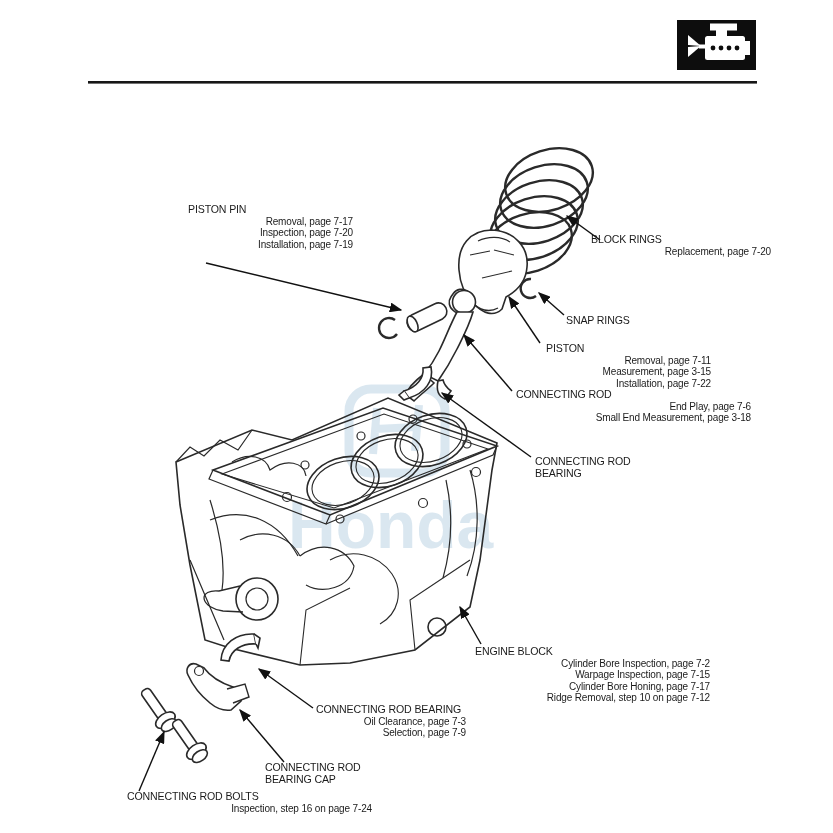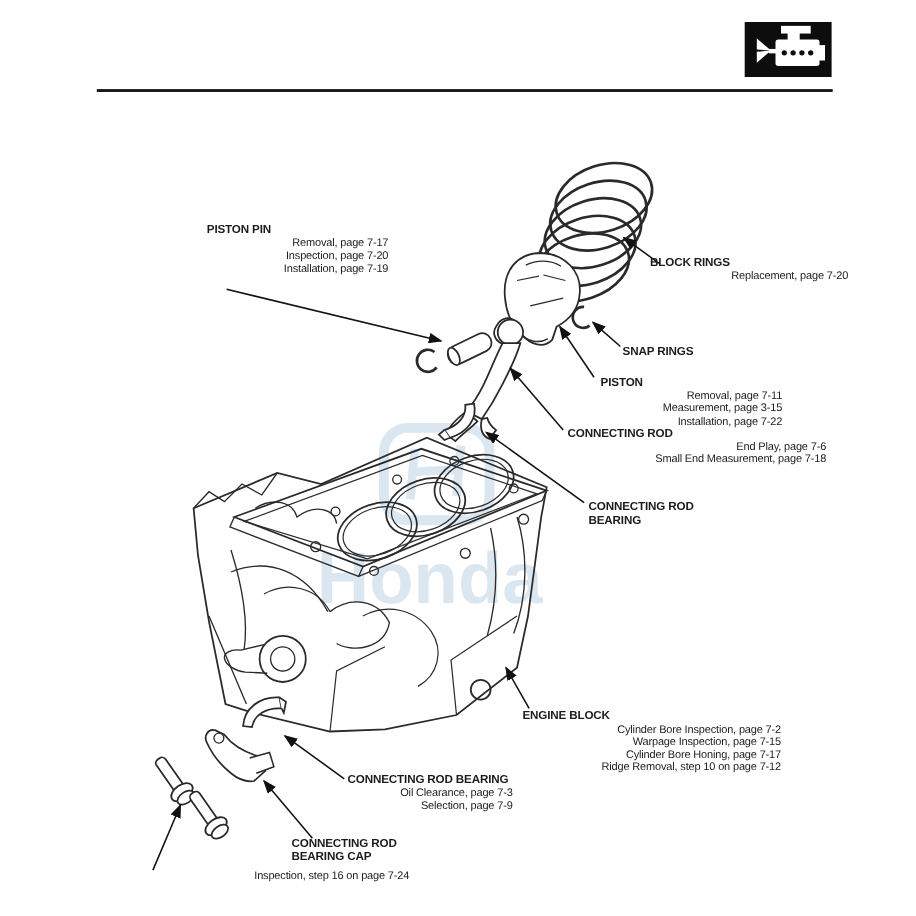--- a/index.html
+++ b/index.html
@@ -2,21 +2,21 @@
 <html><head>
 <meta charset="utf-8">
 <style>
   html,body{margin:0;padding:0;background:#ffffff;}
   .page{
     position:relative;width:833px;height:833px;background:#ffffff;overflow:hidden;
     font-family:"Liberation Sans", sans-serif;color:#1b1b1b;
   }
   .art{position:absolute;left:0;top:0;width:833px;height:833px;}
   .callout{position:absolute;line-height:11.6px;letter-spacing:-0.15px;}
-  .c-title{font-size:10.6px;font-weight:bold;line-height:11.6px;}
+  .c-title{font-size:10.6px;font-weight:normal;line-height:11.6px;}
   .c-line{font-size:10px;line-height:11.6px;text-align:right;}
 </style>
 </head>
 <body>
 
 <div class="page">
 
   <svg class="art" viewBox="0 0 833 833">
     <defs>
       <marker id="ah" markerWidth="9" markerHeight="7" refX="8" refY="3.5" orient="auto">
@@ -179,37 +179,38 @@
     </div>
   <div class="callout" style="left:546px;top:343px;width:165px">
       <div class="c-title">PISTON</div>
       <div class="c-line">Removal, page 7-11</div>
       <div class="c-line">Measurement, page 3-15</div>
       <div class="c-line">Installation, page 7-22</div>
     </div>
   <div class="callout" style="left:516px;top:389px;width:235px">
       <div class="c-title">CONNECTING ROD</div>
       <div class="c-line">End Play, page 7-6</div>
-      <div class="c-line">Small End Measurement, page 7-18</div>
+      <div class="c-line">Small End Measurement, page 3-18</div>
     </div>
   <div class="callout" style="left:535px;top:456px;width:120px">
       <div class="c-title">CONNECTING ROD BEARING</div>
     </div>
   <div class="callout" style="left:475px;top:646px;width:235px">
       <div class="c-title">ENGINE BLOCK</div>
       <div class="c-line">Cylinder Bore Inspection, page 7-2</div>
       <div class="c-line">Warpage Inspection, page 7-15</div>
       <div class="c-line">Cylinder Bore Honing, page 7-17</div>
       <div class="c-line">Ridge Removal, step 10 on page 7-12</div>
     </div>
   <div class="callout" style="left:316px;top:704px;width:150px">
       <div class="c-title">CONNECTING ROD BEARING</div>
       <div class="c-line">Oil Clearance, page 7-3</div>
       <div class="c-line">Selection, page 7-9</div>
     </div>
   <div class="callout" style="left:265px;top:762px;width:125px">
       <div class="c-title">CONNECTING ROD BEARING CAP</div>
     </div>
   <div class="callout" style="left:127px;top:791px;width:245px">
+      <div class="c-title">CONNECTING ROD BOLTS</div>
       <div class="c-line">Inspection, step 16 on page 7-24</div>
     </div>
 
 </div>
 
 </body></html>

